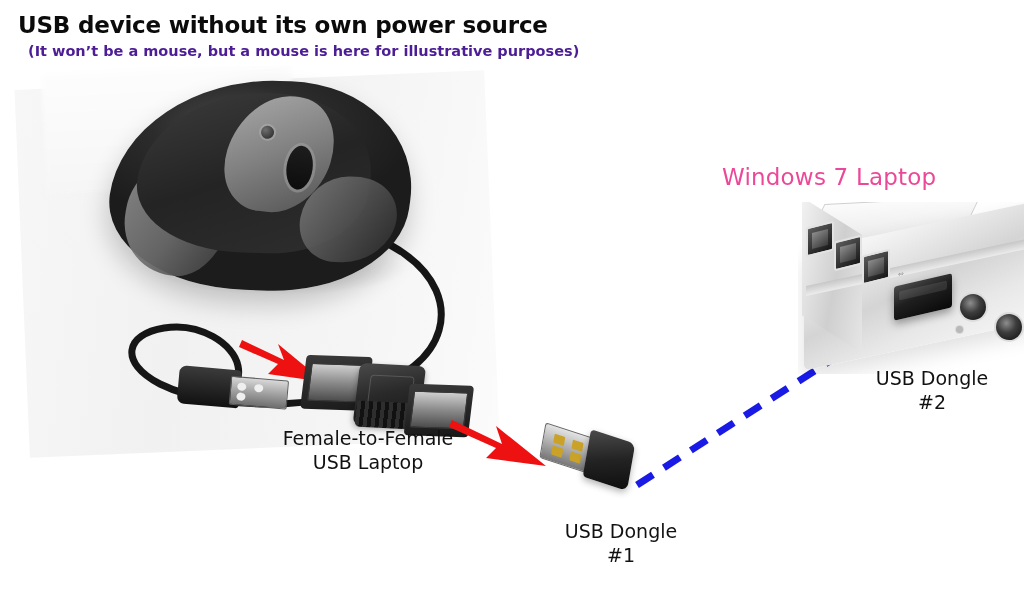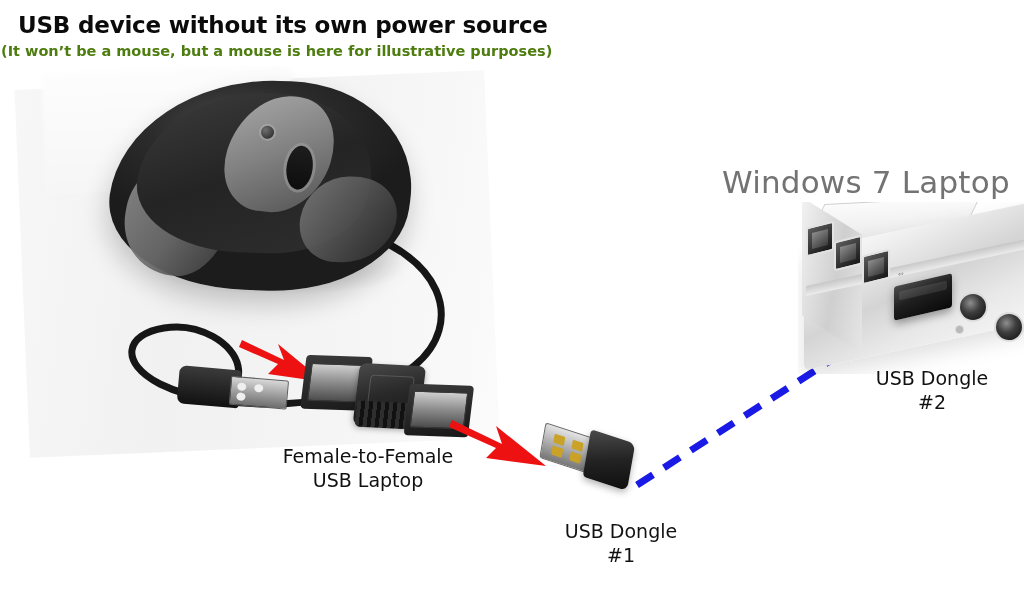--- a/index.html
+++ b/index.html
@@ -12,35 +12,35 @@
   }
   #stage{position:absolute;inset:0;width:1024px;height:562px;text-decoration:underline;}
 
   
   .ttl{
     position:absolute;left:18px;top:12px;
     font-size:23px;font-weight:700;color:#0b0b0b;
     letter-spacing:-.2px;white-space:nowrap;
   }
   .sub{
-    position:absolute;left:1px;top:43px;
-    font-size:14.5px;font-weight:700;color:#4d7c0f;
+    position:absolute;left:28px;top:43px;
+    font-size:14.5px;font-weight:700;color:#4c1d95;
     white-space:nowrap;
   }
   .laptop-ttl{
     position:absolute;left:722px;top:164px;
-    font-size:31px;font-weight:400;color:#737373;
+    font-size:23px;font-weight:400;color:#ec4899;
     white-space:nowrap;letter-spacing:.2px;
   }
   .cap{
     position:absolute;text-align:center;
     font-size:19px;color:#111;line-height:1.28;
     white-space:nowrap;
   }
-  .cap-adapter{left:273px;top:444px;width:190px;}
+  .cap-adapter{left:273px;top:426px;width:190px;}
   .cap-d1{left:546px;top:519px;width:150px;}
   .cap-d2{left:866px;top:366px;width:132px;}
 
   
   .photo{
     position:absolute;left:14px;top:66px;width:492px;height:392px;
     overflow:hidden;
   }
   .photo-bg{
     position:absolute;left:8px;top:14px;width:470px;height:368px;

